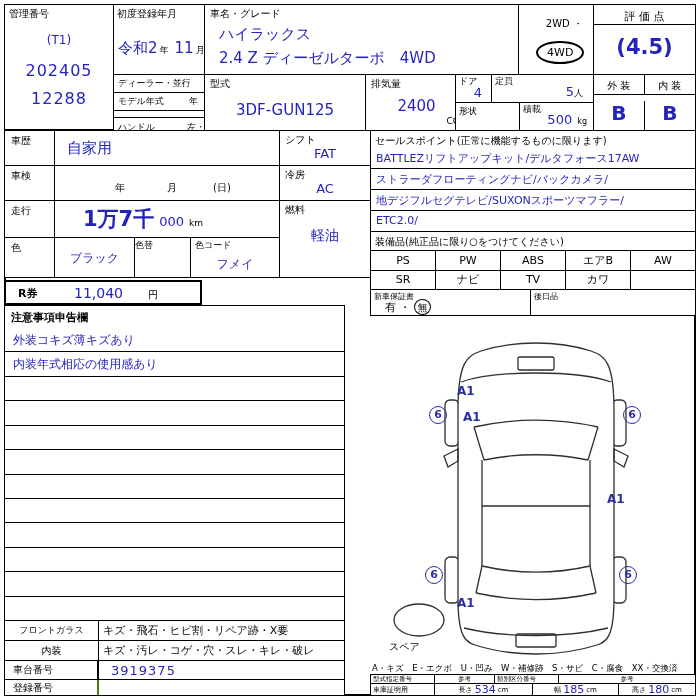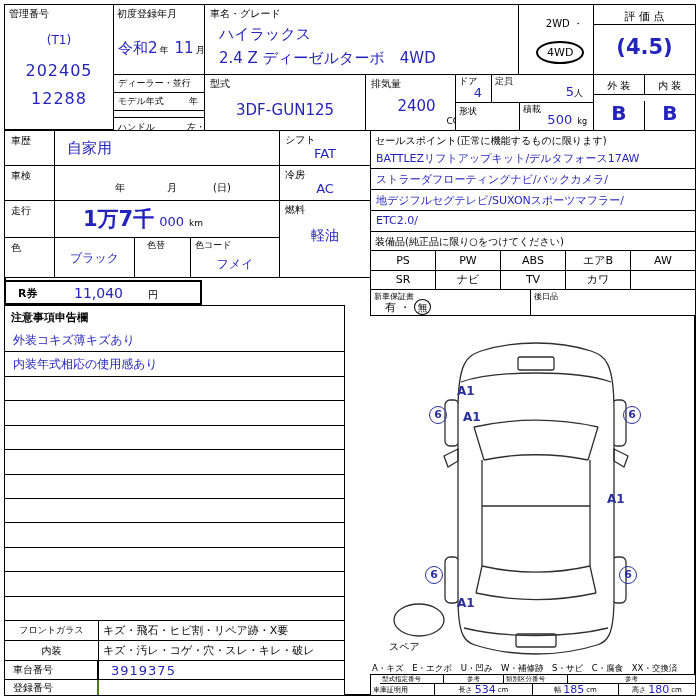--- a/index.html
+++ b/index.html
@@ -142,21 +142,21 @@
   </div>
 
   <div class="box" style="left:4px;top:237px;width:276px;height:41px;">
     <div class="abs" style="top:0;left:0;width:50px;height:100%;border-right:1px solid #000;">
       <span class="lbl abs" style="top:4px;left:6px;">色</span>
     </div>
     <div class="abs" style="top:0;left:50px;width:80px;height:100%;border-right:1px solid #000;">
       <span class="abs blue" style="top:12px;left:0;width:100%;text-align:center;font-size:12px;">ブラック</span>
     </div>
     <div class="abs" style="top:0;left:130px;width:56px;height:100%;border-right:1px solid #000;">
-      <span class="lbl9 abs" style="top:3px;left:12px;">色替</span>
+      <span class="lbl9 abs" style="top:3px;left:0;">色替</span>
     </div>
     <div class="abs" style="top:0;left:186px;width:88px;height:100%;">
       <span class="lbl9 abs" style="top:3px;left:4px;">色コード</span>
       <span class="abs blue" style="top:18px;left:0;width:100%;text-align:center;font-size:12px;">フメイ</span>
     </div>
   </div>
 
   <div class="box" style="left:279px;top:130px;width:92px;height:36px;">
     <div class="lbl abs" style="top:3px;left:5px;">シフト</div>
     <div class="abs blue" style="bottom:4px;left:0;width:100%;text-align:center;font-size:13px;">FAT</div>
@@ -288,21 +288,21 @@
     <div class="abs blue" style="top:0;left:106px;height:100%;display:flex;align-items:center;font-size:13px;letter-spacing:1px;">3919375</div>
   </div>
   <div class="box" style="left:4px;top:679px;width:341px;height:17px;">
     <div class="abs" style="top:0;left:0;width:94px;height:100%;border-right:2px solid #4d7c0f;display:flex;align-items:center;padding-left:8px;font-size:10px;">登録番号</div>
     <div class="abs blue" style="top:0;left:106px;height:100%;display:flex;align-items:center;font-size:12px;"></div>
   </div>
 
   <div class="abs" style="left:372px;top:663px;width:322px;font-size:8.5px;white-space:nowrap;">A・キズ　E・エクボ　U・凹み　W・補修跡　S・サビ　C・腐食　XX・交換済</div>
 
   <div class="box" style="left:370px;top:674px;width:326px;height:22px;">
-    <div style="display:flex;height:9px;border-bottom:1px solid #000;font-size:6.5px;line-height:8px;margin-left:9px;">
+    <div style="display:flex;height:9px;border-bottom:1px solid #000;font-size:6.5px;line-height:8px;">
       <div style="width:64px;border-right:1px solid #000;padding-left:2px;overflow:hidden;">型式指定番号</div>
       <div style="width:60px;border-right:1px solid #000;text-align:center;">参考</div>
       <div style="width:64px;border-right:1px solid #000;padding-left:2px;overflow:hidden;">類別区分番号</div>
       <div style="flex:1;text-align:center;">参考</div>
     </div>
     <div style="display:flex;height:11px;font-size:7px;align-items:center;">
       <div style="width:64px;border-right:1px solid #000;padding-left:2px;height:100%;display:flex;align-items:center;">車庫証明用</div>
       <div style="width:98px;border-right:1px solid #000;height:100%;display:flex;align-items:center;justify-content:center;gap:2px;">
         <span>長さ</span>
         <span class="blue" style="font-size:11px;">534</span>

